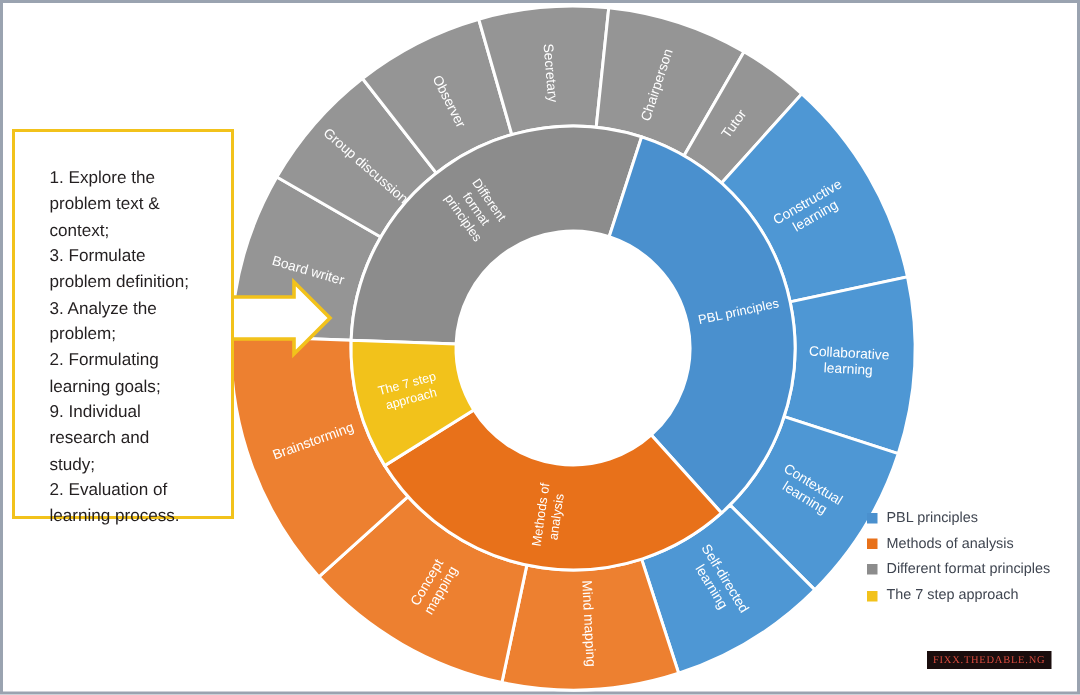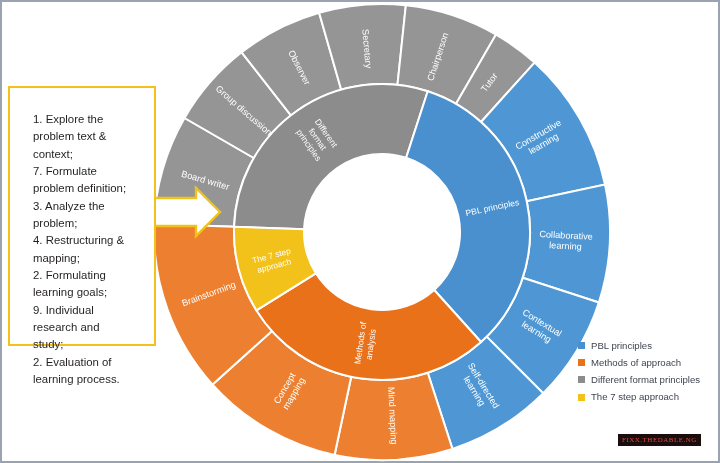--- a/index.html
+++ b/index.html
@@ -147,37 +147,36 @@
       </g>
     <g id="arrow-group">
       <polygon points="150,198 196,198 196,188 220,212 196,236 196,226 150,226" fill="#ffffff" stroke="#F2C21B" stroke-width="2.4" stroke-linejoin="miter"></polygon>
     </g>
   </svg>
 </div>
 
 <div id="callout">
   <ul class="steps">
     <li>1. Explore the problem text &amp; context;</li>
-    <li>7. Formulate problem definition;</li>
+    <li>3. Formulate problem definition;</li>
     <li>3. Analyze the problem;</li>
-    <li>4. Restructuring &amp; mapping;</li>
     <li>2. Formulating learning goals;</li>
     <li>9. Individual research and study;</li>
     <li>2. Evaluation of learning process.</li>
   </ul>
 </div>
 
 <div id="legend">
   <div class="row">
     <span class="sw" style="background: rgb(74, 144, 206);"></span>
     <span>PBL principles</span>
   </div>
   <div class="row">
     <span class="sw" style="background: rgb(232, 113, 26);"></span>
-    <span>Methods of approach</span>
+    <span>Methods of analysis</span>
   </div>
   <div class="row">
     <span class="sw" style="background: rgb(140, 140, 140);"></span>
     <span>Different format principles</span>
   </div>
   <div class="row">
     <span class="sw" style="background: rgb(242, 194, 27);"></span>
     <span>The 7 step approach</span>
   </div>
 </div>

